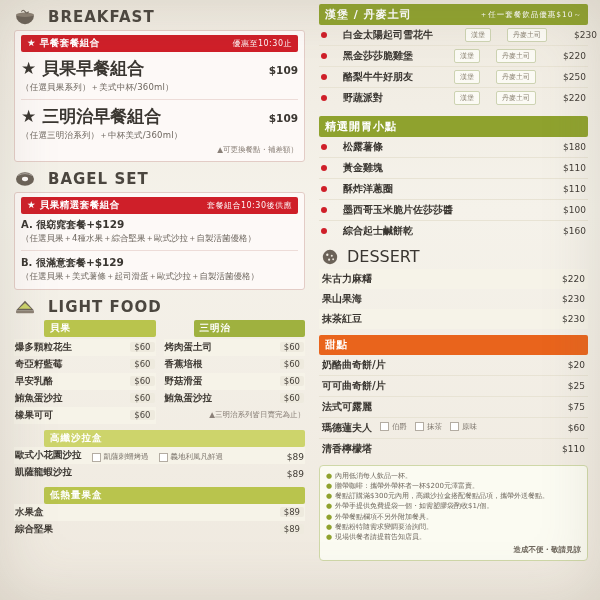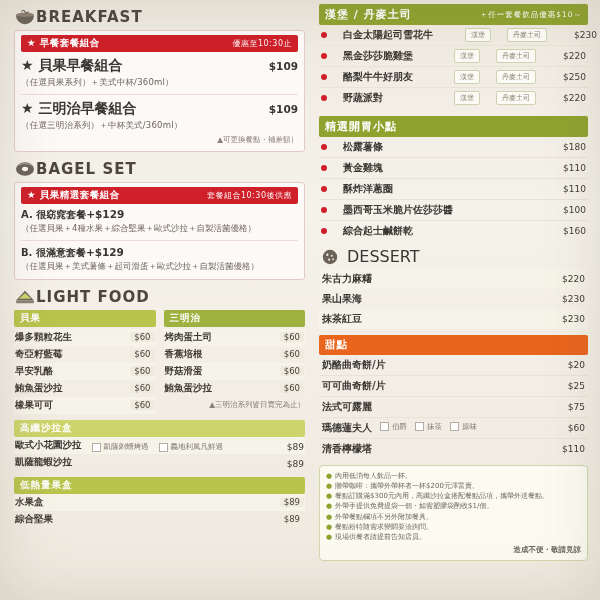--- a/index.html
+++ b/index.html
@@ -15,21 +15,21 @@
     width:600px;height:600px;
     box-sizing:border-box;
     background:linear-gradient(180deg,#efeae0 0%,#f5f2ea 35%,#efe9df 100%);
   }
   .cols{display:flex;width:100%;height:100%;box-sizing:border-box;}
   .col{box-sizing:border-box;}
   .left{width:313px;padding:6px 8px 4px 14px;}
   .right{width:287px;padding:4px 12px 4px 6px;}
 
   
-  .sec-head{display:flex;align-items:center;gap:0;margin:2px 0 4px 0;}
+  .sec-head{display:flex;align-items:center;gap:12px;margin:2px 0 4px 0;}
   .sec-head .ttl{font-size:15px;font-weight:bold;letter-spacing:1px;color:#4b463f;}
   .ico{width:22px;height:18px;position:relative;flex:none;}
   .ico svg{display:block;}
 
   
   .panel{
     border:1px solid #e3ccc6;
     background:#fdf9f7;
     border-radius:3px;
     padding:4px 6px 6px 6px;
@@ -38,37 +38,37 @@
   .redbar{
     background:#cf1f29;color:#fff;
     font-size:9.5px;font-weight:bold;
     padding:2px 6px;border-radius:2px;
     display:flex;justify-content:space-between;align-items:center;
     letter-spacing:.5px;
   }
   .redbar .note{font-weight:normal;font-size:8px;opacity:.95;}
   .combo{margin-top:5px;}
   .combo-row{display:flex;justify-content:space-between;align-items:baseline;}
-  .combo-name{font-size:14px;font-weight:bold;color:#3a3631;}
+  .combo-name{font-size:17px;font-weight:bold;color:#3a3631;}
   .combo-price{font-size:10.5px;color:#3a3631;font-weight:bold;}
   .combo-desc{font-size:8.5px;color:#6d665e;margin-top:2px;letter-spacing:.2px;}
   .combo-sep{height:1px;background:#eddcd8;margin:5px 0;}
   .tiny-note{font-size:7.5px;color:#8a8078;text-align:right;margin-top:3px;}
 
   .bagel-row{display:flex;justify-content:flex-start;align-items:baseline;margin-top:4px;}
   .bagel-name{font-size:10px;font-weight:bold;}
   .bagel-desc{font-size:8.5px;color:#6d665e;margin-top:1px;}
 
   
   .lf-wrap{margin-top:2px;}
   .lf-two{display:flex;gap:8px;}
   .lf-half{flex:1;}
   .cat-bar{
     background:#b9c44d;color:#fff;font-size:9.5px;font-weight:bold;
-    padding:2px 6px;border-radius:2px;letter-spacing:1px;
+    padding:2px 6px;border-radius:2px;letter-spacing:1px;margin-left:30px;
   }
   .cat-bar.green2{background:#9fb13f;}
   .cat-bar.tan{background:#cdd46b;}
   .items{margin-top:2px;}
   .it{display:flex;justify-content:space-between;align-items:baseline;padding:2px 1px;}
   .it .nm{font-size:9.5px;font-weight:bold;color:#3f3a34;}
   .it .pr{font-size:8.5px;color:#4a443d;background:#eeeade;padding:0 4px;border-radius:2px;}
   .stripe{background:#f6f3e8;}
   .wide-row{display:flex;justify-content:space-between;align-items:flex-end;padding:2px 1px;gap:10px;}
   .wide-row .nm{font-size:9.5px;font-weight:bold;white-space:nowrap;}

